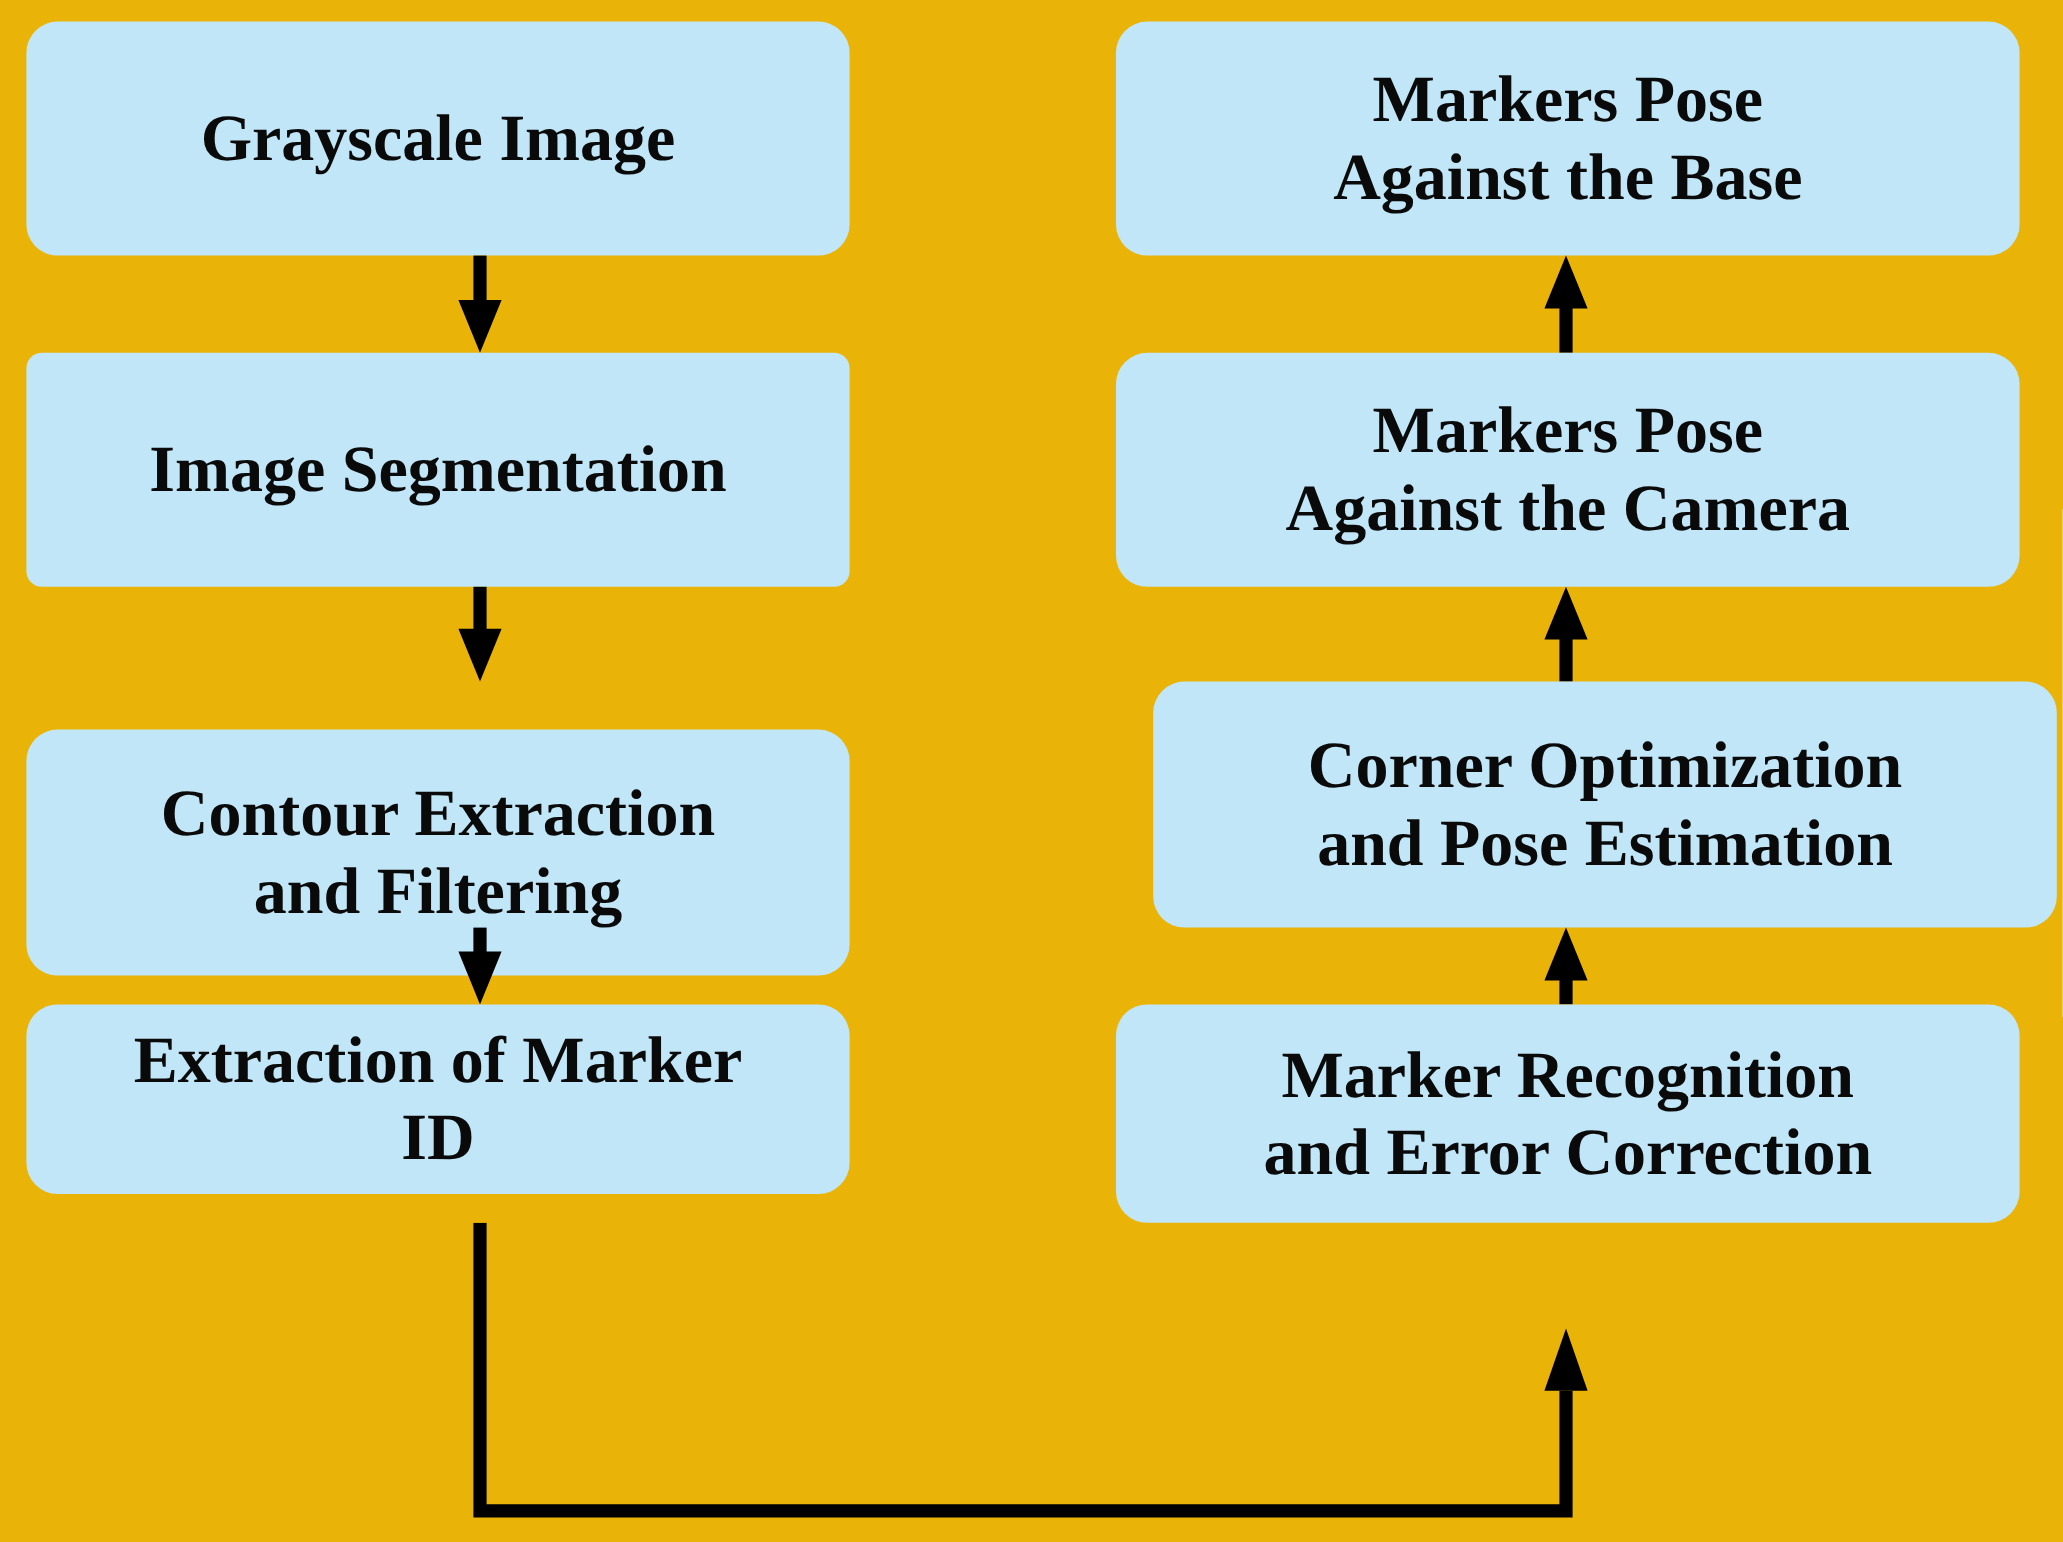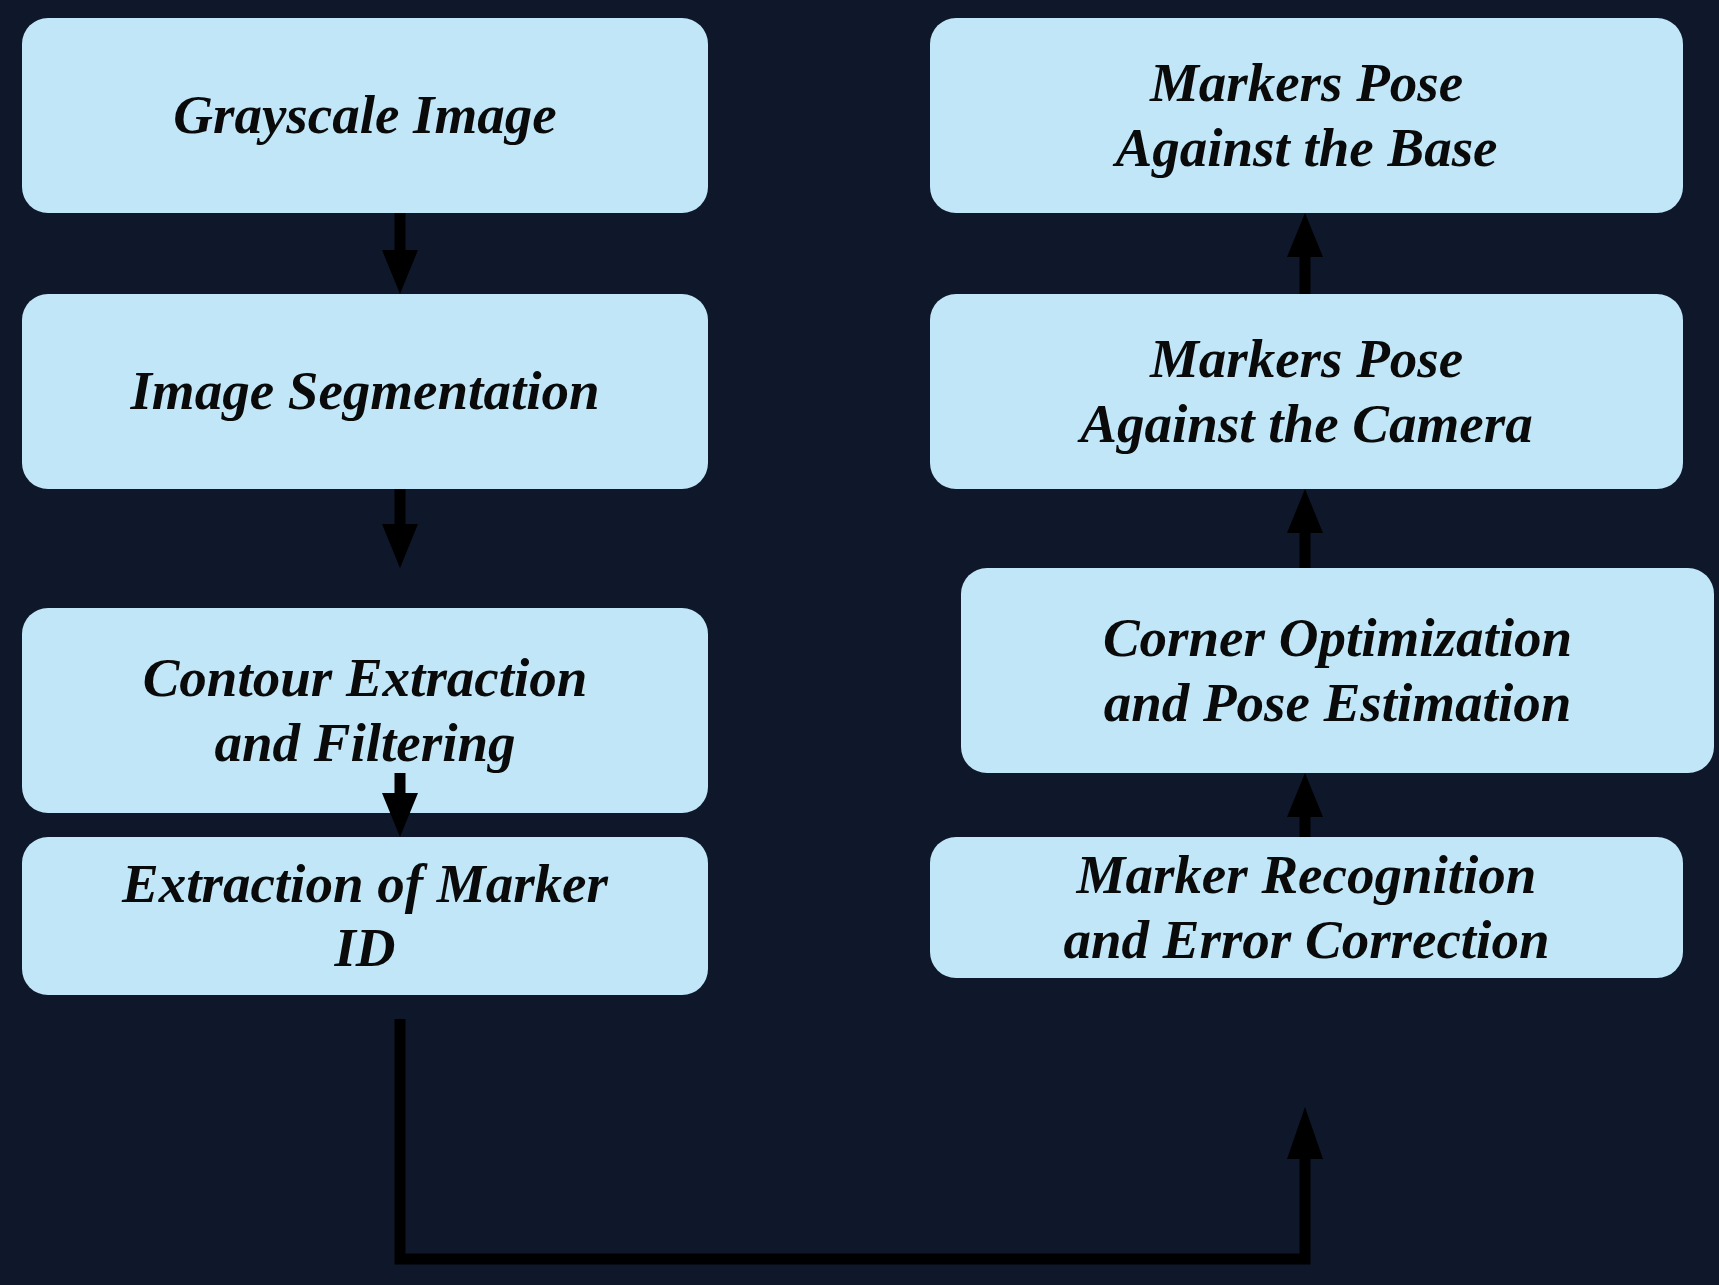--- a/index.html
+++ b/index.html
@@ -8,23 +8,22 @@
     padding: 0;
     background: #ffffff;
   }
   body {
     font-family: "Liberation Serif", "DejaVu Serif", serif;
   }
   #diagram {
     position: relative;
     width: 1719px;
     height: 1285px;
-    background: #0f172a;
+    background: #eab308;
     overflow: hidden;
-    font-style: italic;
   }
   .node {
     position: absolute;
     background: #c0e6f7;
     border-radius: 26px;
     display: flex;
     align-items: center;
     justify-content: center;
     text-align: center;
     box-sizing: border-box;
@@ -34,28 +33,28 @@
     font-weight: bold;
     font-size: 55px;
     line-height: 1.17;
     color: #0a0a0a;
     white-space: pre-line;
     letter-spacing: 0px;
     padding: 0 14px;
   }
   
   #node-grayscale-image   { left: 22px;  top: 18px;   width: 686px; height: 195px; }
-  #node-image-segmentation{ left: 22px;  top: 294px;  width: 686px; height: 195px; }
+  #node-image-segmentation{ left: 22px;  top: 294px;  width: 686px; height: 195px; border-radius: 13px; }
   #node-contour-extraction{ left: 22px;  top: 568px;  width: 686px; height: 205px; margin-top: 40px; }
   #node-extraction-marker-id { left: 22px; top: 837px; width: 686px; height: 158px; }
   
   #node-markers-pose-base   { left: 930px; top: 18px;  width: 753px; height: 195px; }
   #node-markers-pose-camera { left: 930px; top: 294px; width: 753px; height: 195px; }
   #node-corner-optimization { left: 930px; top: 568px; width: 753px; height: 205px; margin-left: 31px; }
-  #node-marker-recognition  { left: 930px; top: 837px; width: 753px; height: 141px; }
+  #node-marker-recognition  { left: 930px; top: 837px; width: 753px; height: 182px; }
 
   
   .arrow {
     position: absolute;
   }
   .arrow .shaft {
     position: absolute;
     background: #000000;
     width: 11px;
     left: 50%;

